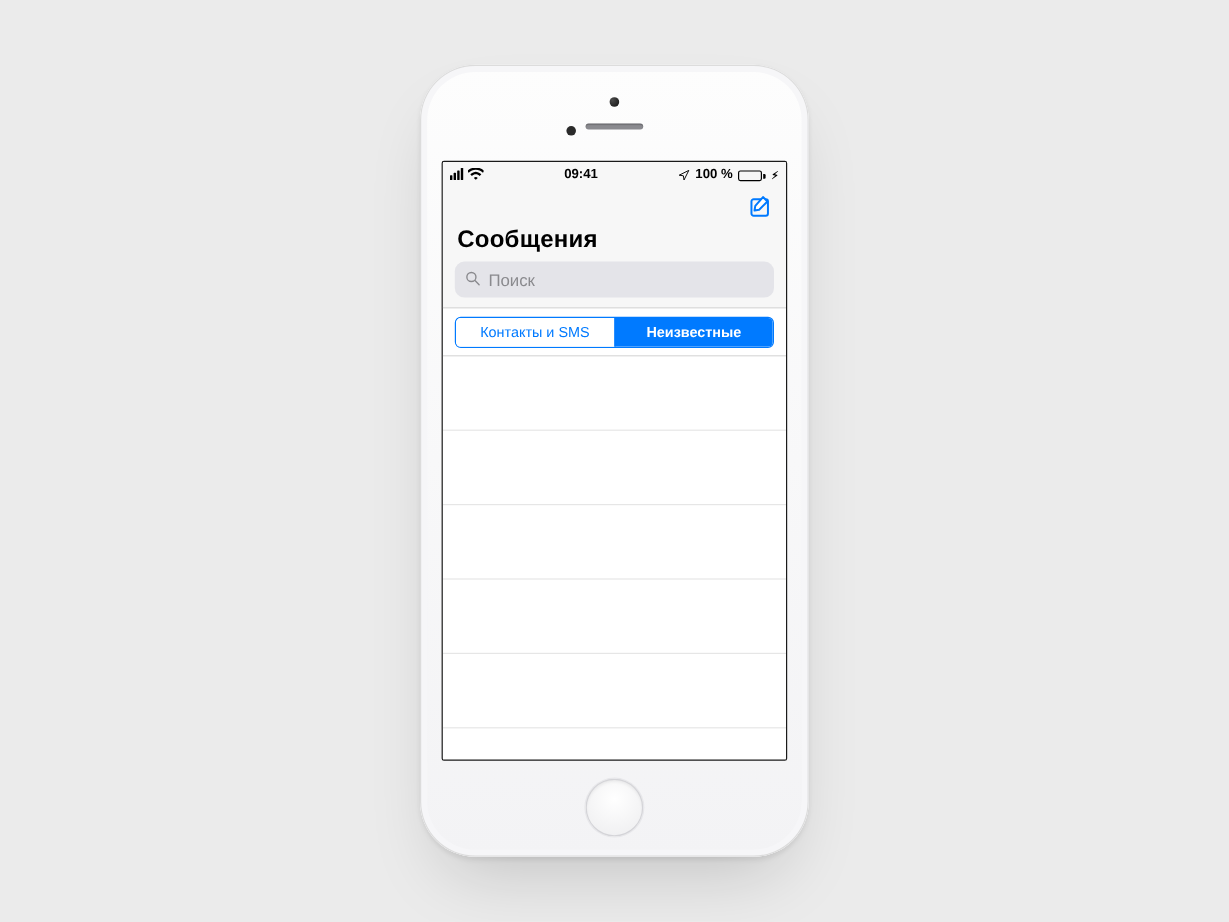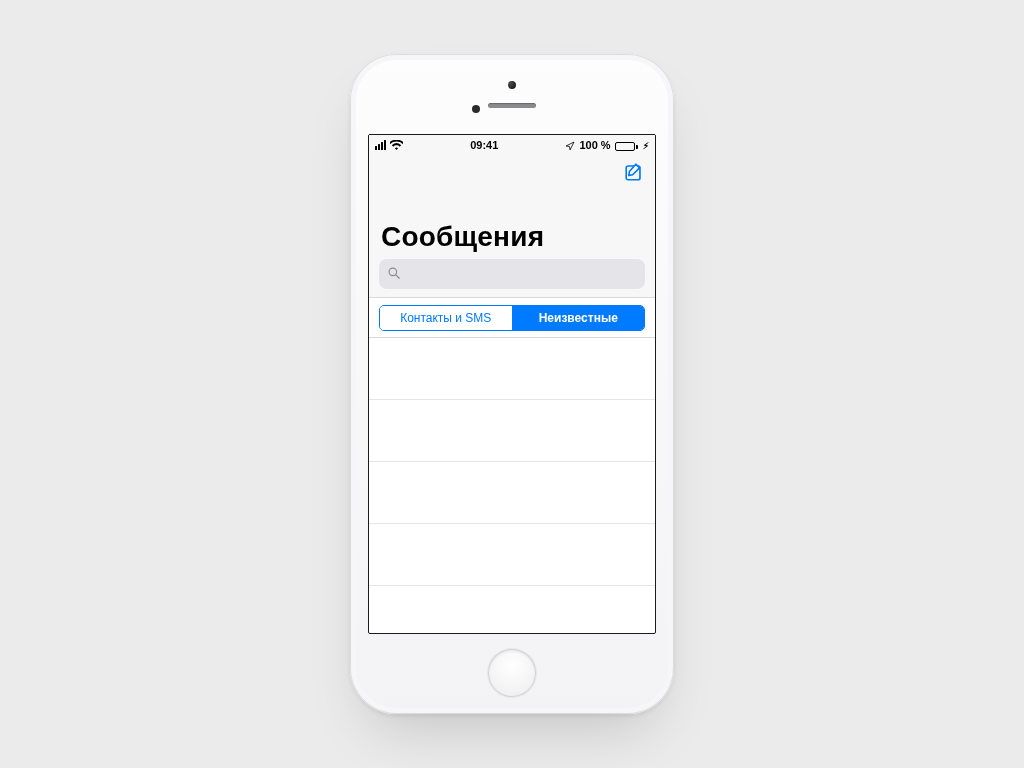--- a/index.html
+++ b/index.html
@@ -140,27 +140,26 @@
     padding: 0 10px 8px;
   }
   .nav-top {
     height: 34px;
     display: flex;
     align-items: center;
     justify-content: flex-end;
   }
   .compose-btn svg { display:block; }
   .large-title {
-    font-size: 28px;
+    font-size: 20px;
     font-weight: 700;
     letter-spacing: 0.2px;
     color: #000;
     margin-bottom: 6px;
     padding-left: 2px;
-    margin-top: 32px;
   }
   .search-field {
     display: flex;
     align-items: center;
     gap: 6px;
     height: 30px;
     background: #e4e4e9;
     border-radius: 8px;
     padding: 0 8px;
     color: #8a8a8e;
@@ -266,20 +265,21 @@
         </span>
       </div>
       <div class="large-title">Сообщения</div>
       <div class="search-field">
         <span>
           <svg width="14" height="14" viewBox="0 0 24 24">
               <circle cx="10" cy="10" r="6.5" fill="none" stroke="#8a8a8e" stroke-width="2"></circle>
               <line x1="15.5" y1="15.5" x2="21" y2="21" stroke="#8a8a8e" stroke-width="2" stroke-linecap="round"></line>
             </svg>
         </span>
+        <input type="text" placeholder="Поиск" style="">
       </div>
     </div>
 
     <div class="segment-row">
       <div class="segmented">
         <button id="seg-contacts">Контакты и SMS</button>
         <button id="seg-unknown" class="active">Неизвестные</button>
       </div>
     </div>
 

